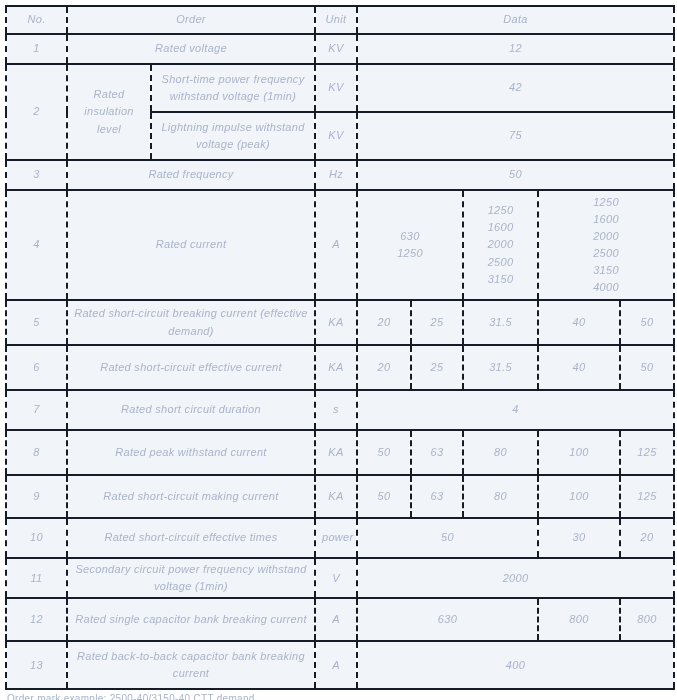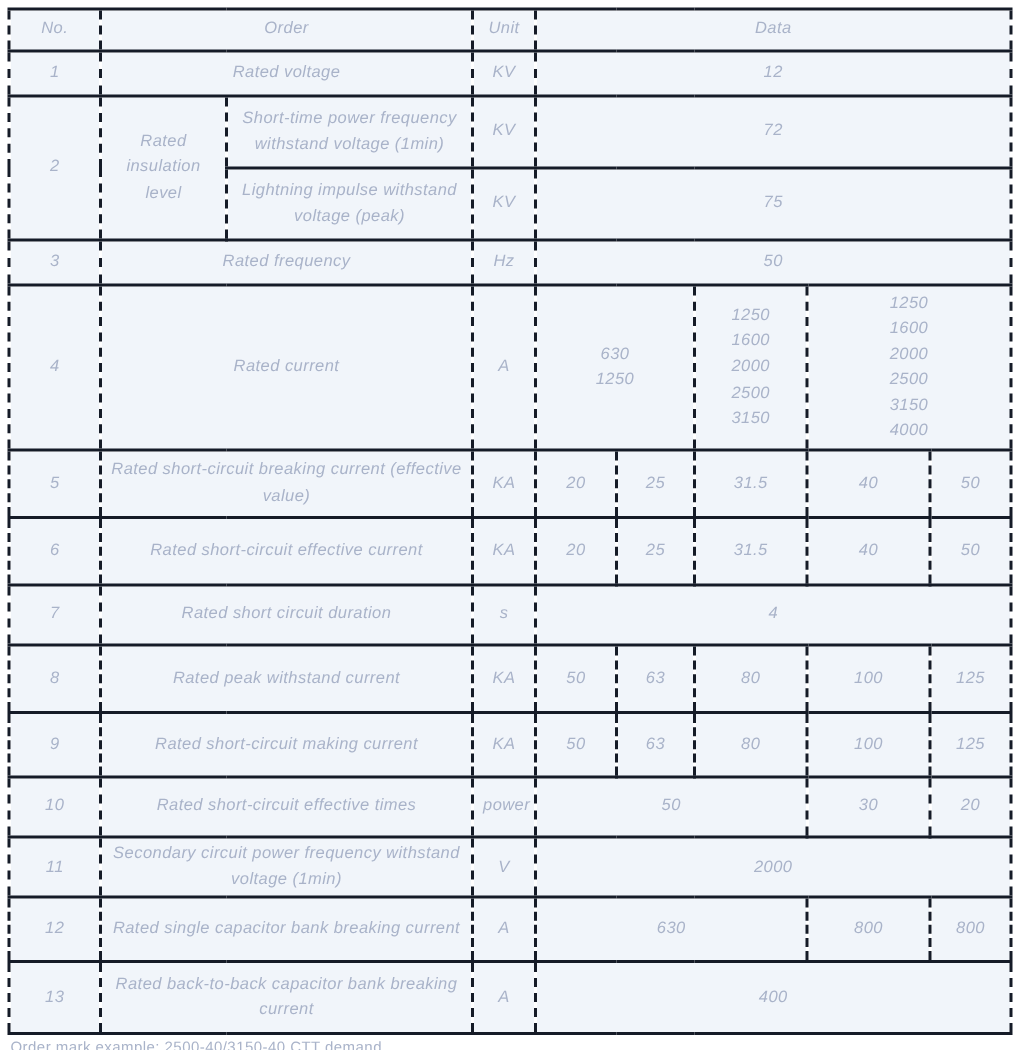--- a/index.html
+++ b/index.html
@@ -74,21 +74,21 @@
     <td colspan="2">Rated voltage</td>
     <td>KV</td>
     <td colspan="5">12</td>
   </tr>
 
   <tr style="height:48px">
     <td rowspan="2">2</td>
     <td rowspan="2">Rated insulation level</td>
     <td>Short-time power frequency withstand voltage (1min)</td>
     <td>KV</td>
-    <td colspan="5">72</td>
+    <td colspan="5">42</td>
   </tr>
   <tr style="height:48px">
     <td>Lightning impulse withstand voltage (peak)</td>
     <td>KV</td>
     <td colspan="5">75</td>
   </tr>
 
   <tr style="height:30px">
     <td>3</td>
     <td colspan="2">Rated frequency</td>
@@ -110,21 +110,21 @@
     <td colspan="2">1250
 1600
 2000
 2500
 3150
 4000</td>
   </tr>
 
   <tr style="height:45px">
     <td>5</td>
-    <td colspan="2">Rated short-circuit breaking current (effective value)</td>
+    <td colspan="2">Rated short-circuit breaking current (effective demand)</td>
     <td>KA</td>
     <td>20</td>
     <td>25</td>
     <td>31.5</td>
     <td>40</td>
     <td>50</td>
   </tr>
 
   <tr style="height:45px">
     <td>6</td>

